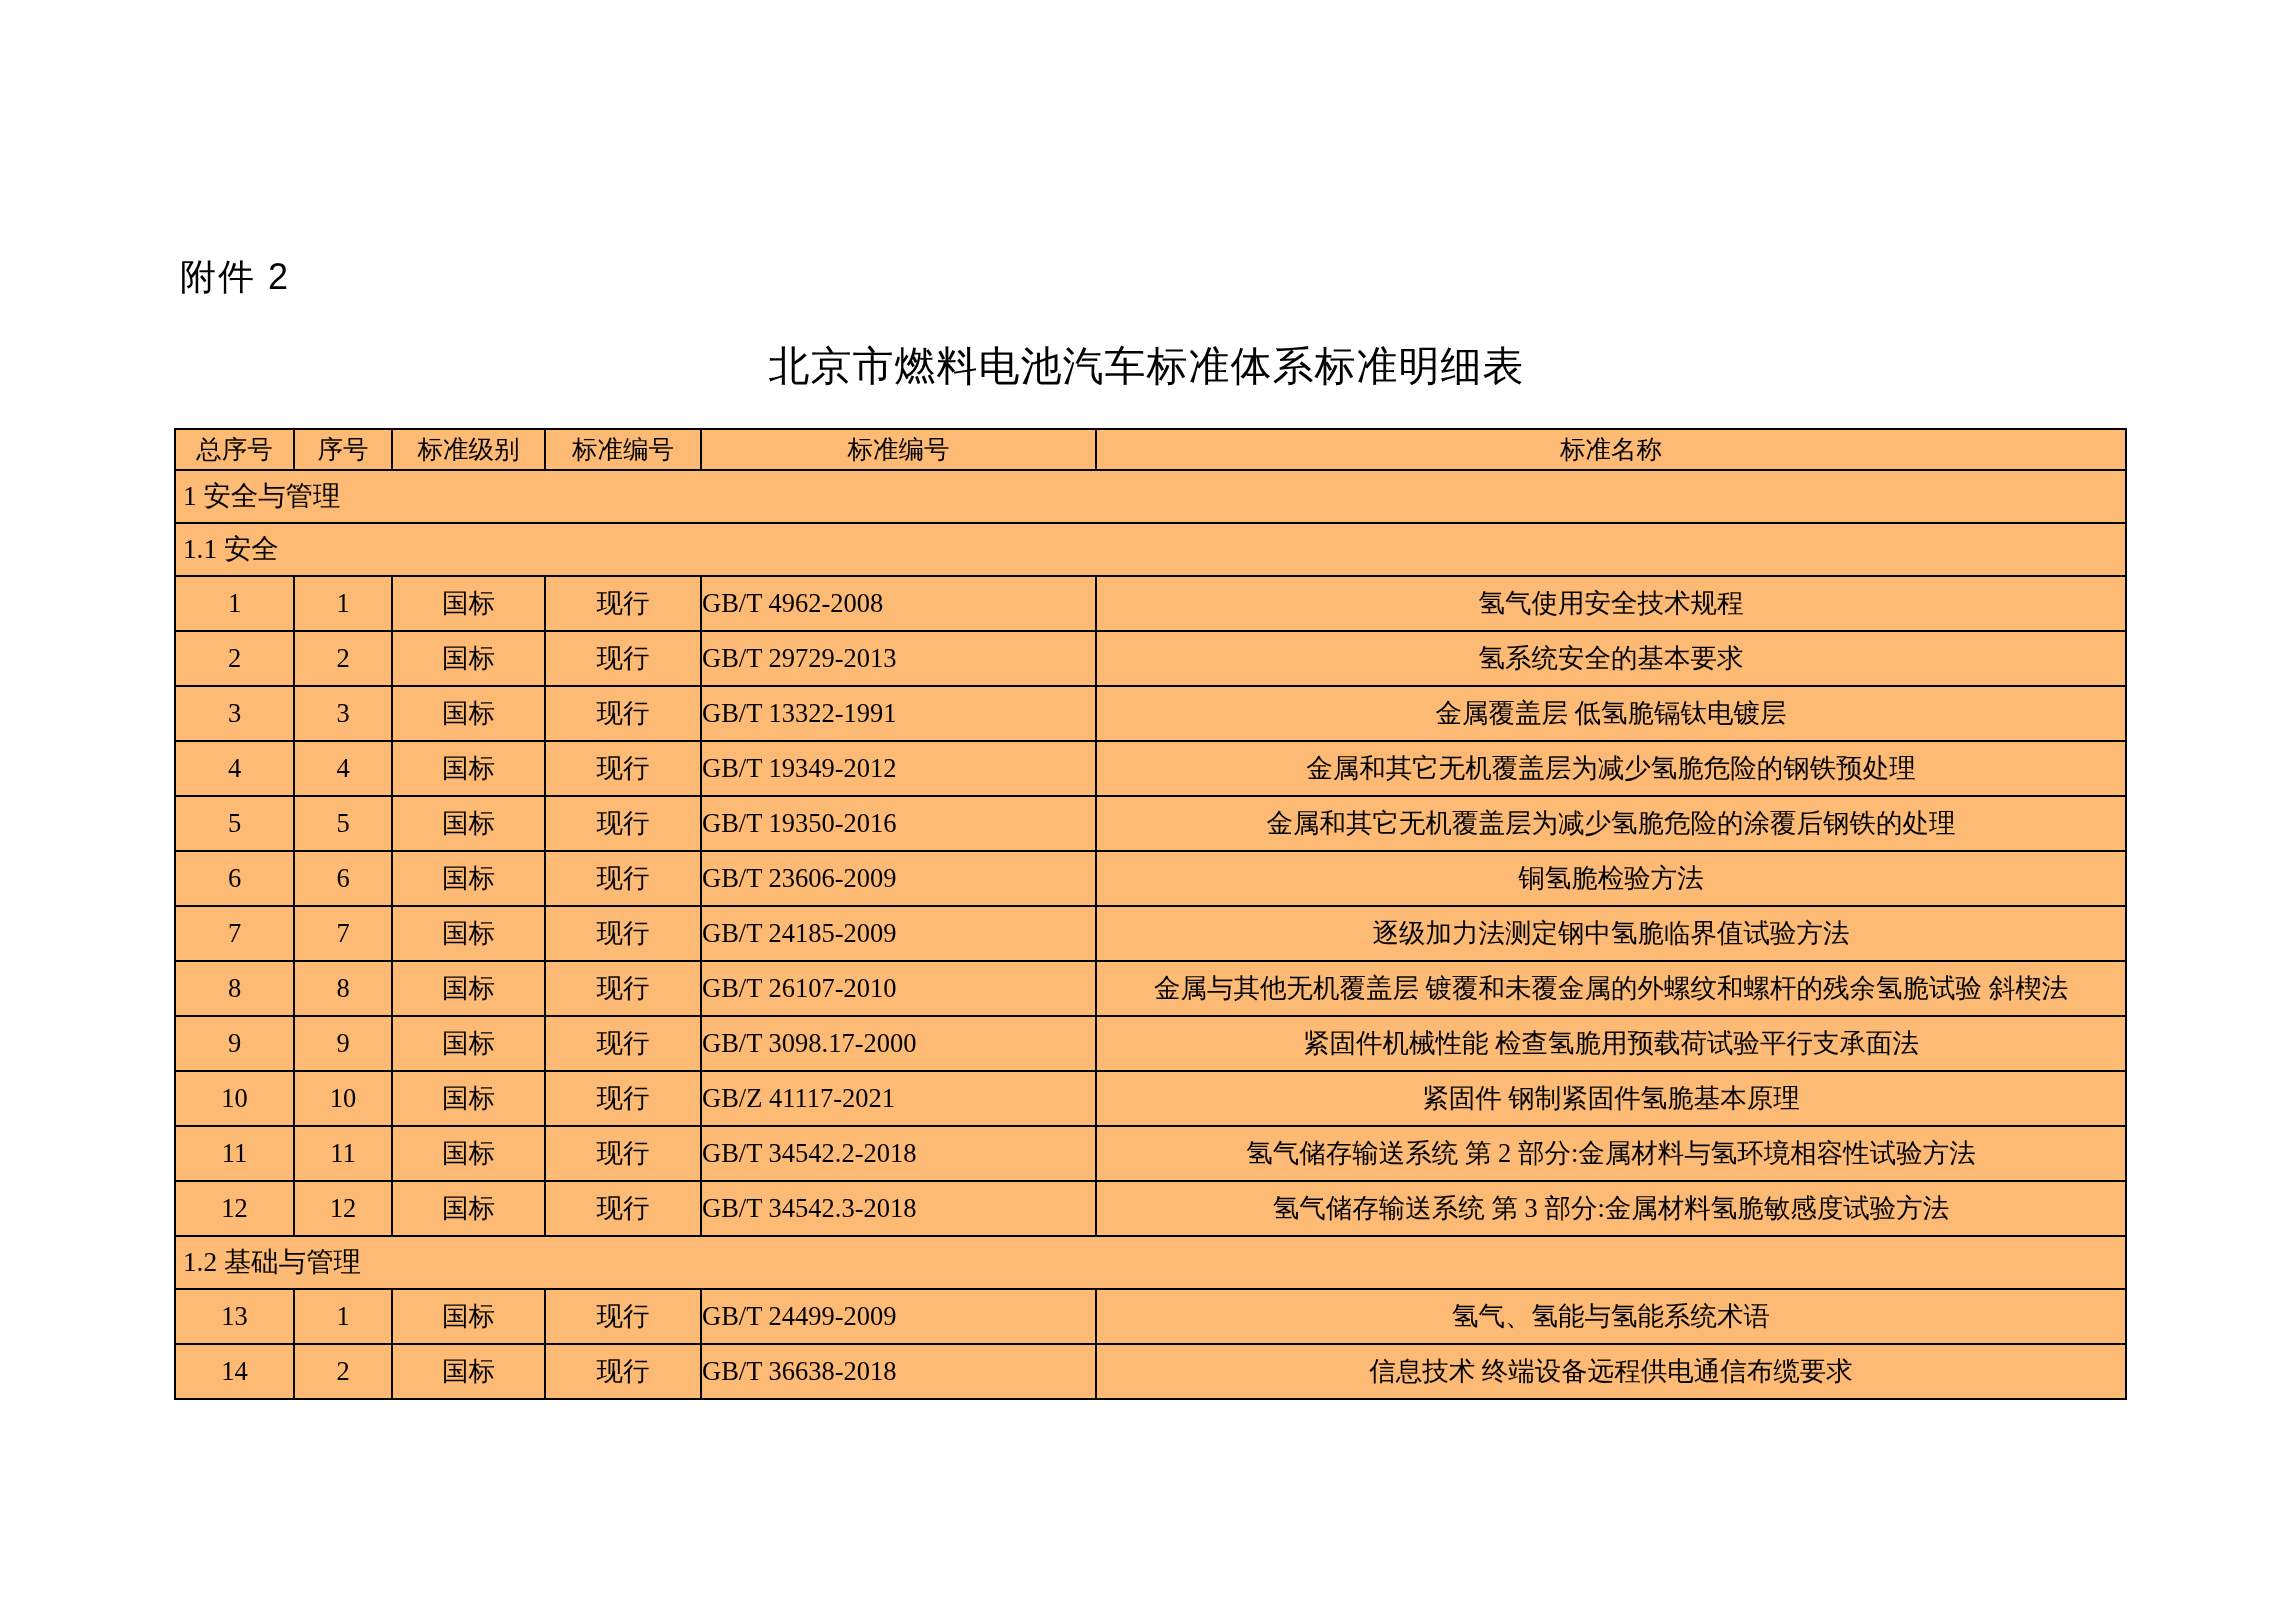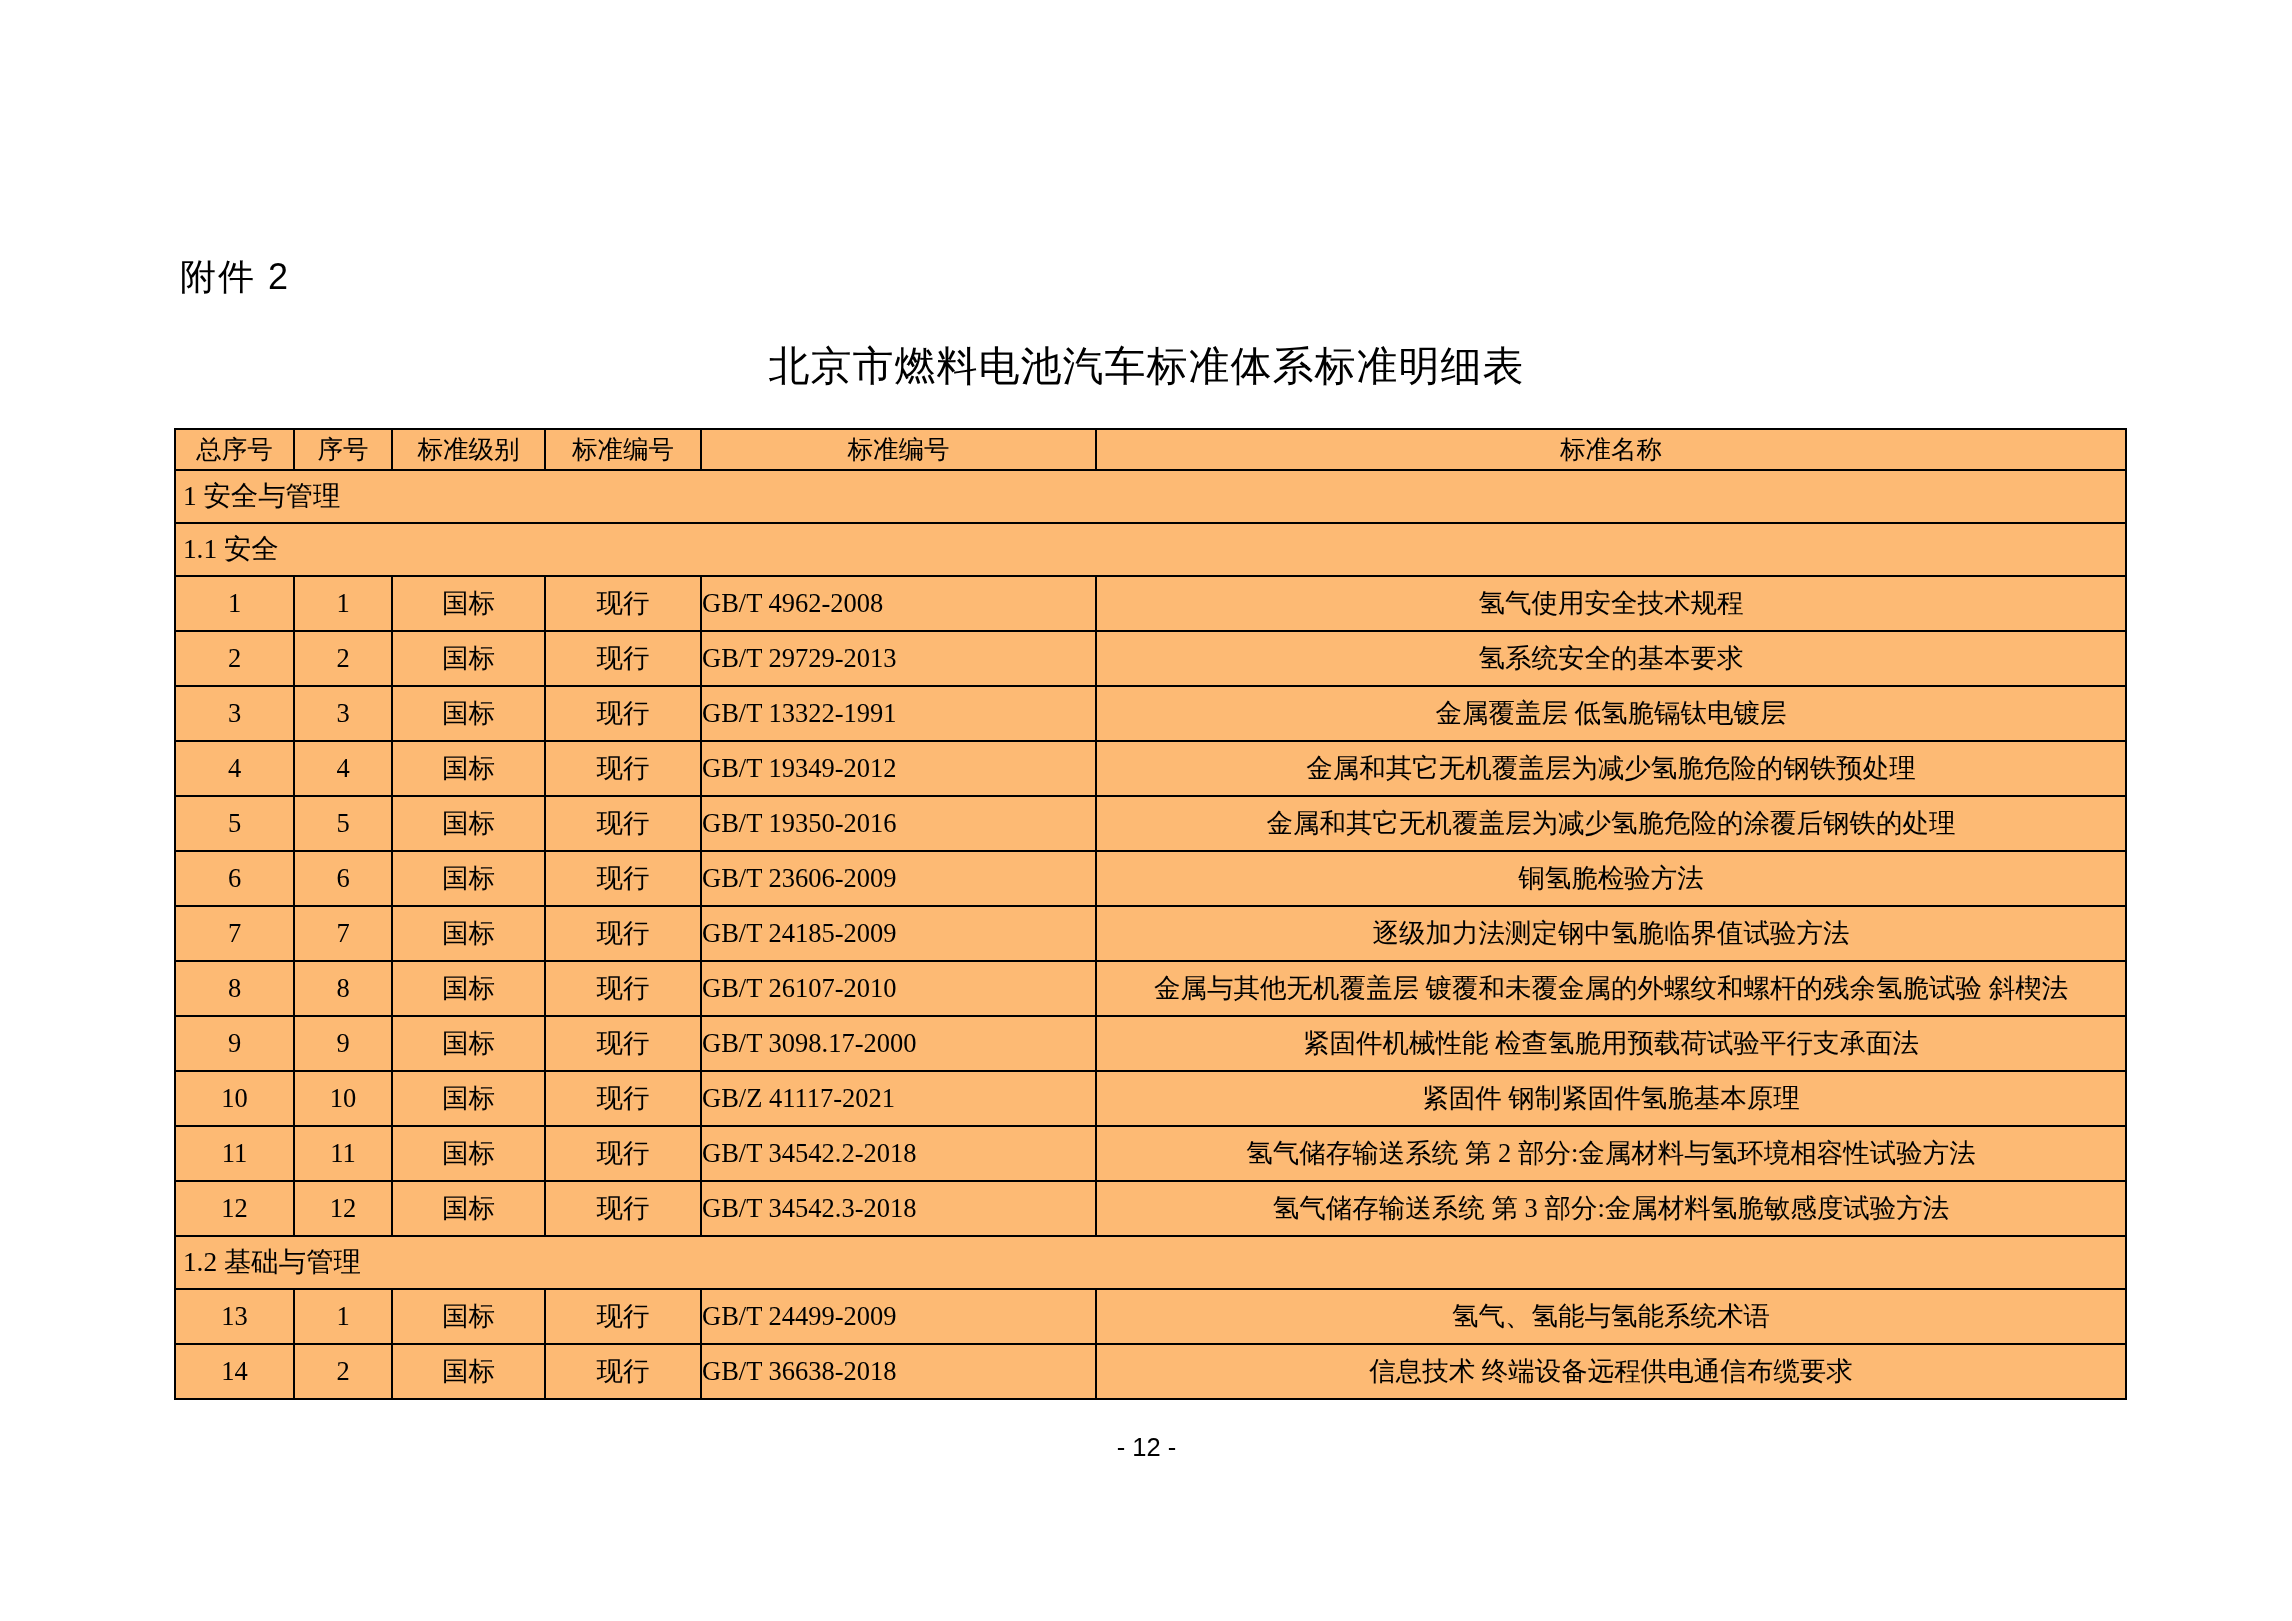--- a/index.html
+++ b/index.html
@@ -238,16 +238,15 @@
           <td class="c0">14</td>
           <td class="c1">2</td>
           <td class="c2">国标</td>
           <td class="c3">现行</td>
           <td class="c4">GB/T 36638-2018</td>
           <td class="c5">信息技术 终端设备远程供电通信布缆要求</td>
         </tr>
       </tbody>
   </table>
 
-  <div class="page-number">- 12 -</div>
 
 </div>
 
 
 </body></html>

